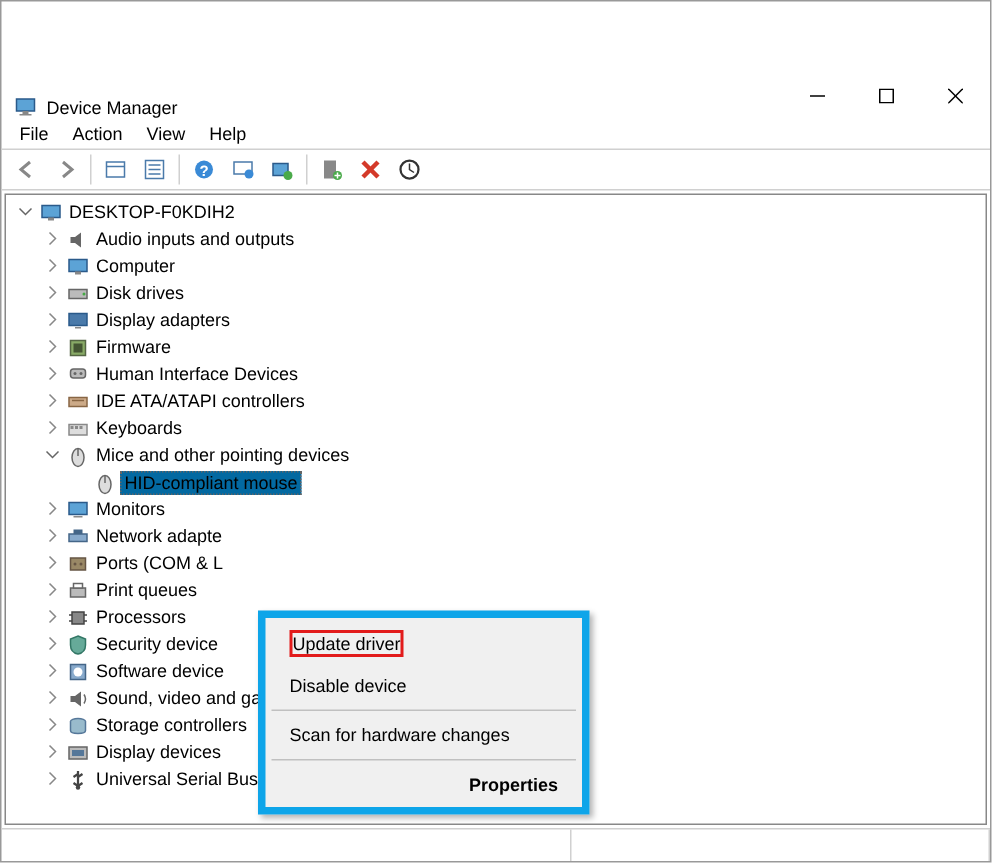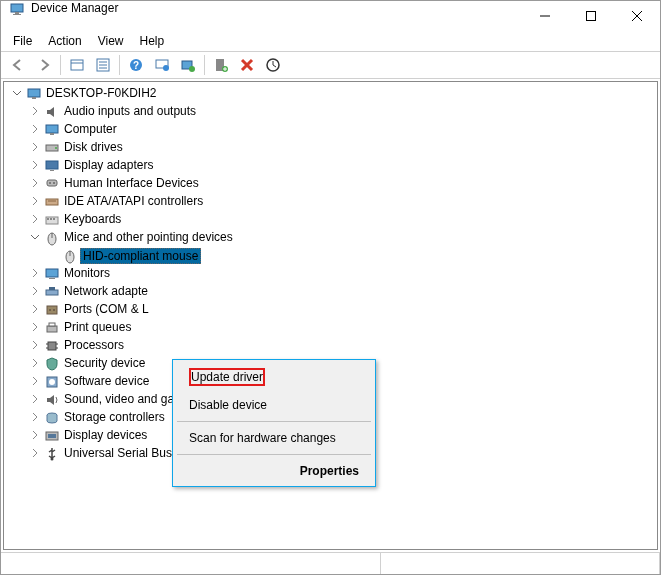--- a/index.html
+++ b/index.html
@@ -1,20 +1,20 @@
 <!DOCTYPE html>
 <html><head>
 <meta charset="utf-8">
 <style>
 * { box-sizing: border-box; margin: 0; padding: 0; font-family: 'Segoe UI', Tahoma, sans-serif; }
 body { background: #fff; width: 661px; height: 575px; overflow: hidden; font-size: 12px; }
 
 .window { width: 661px; height: 575px; border: 1px solid #999; display: flex; flex-direction: column; background: #fff; position: relative; }
 
-.titlebar { height: 30px; display: flex; align-items: flex-start; padding-left: 8px; }
+.titlebar { height: 30px; display: flex; align-items: flex-end; padding-left: 8px; margin-top: 48px; }
 .titlebar-icon { width: 16px; height: 16px; margin-right: 6px; }
 .titlebar-text { flex: 1; font-size: 12px; }
 .win-controls { display: flex; }
 .win-btn { width: 46px; height: 30px; display: flex; align-items: center; justify-content: center; }
 
 .menubar { height: 20px; display: flex; padding: 0 4px; align-items: center; }
 .menu-item { padding: 2px 8px; font-size: 12px; }
 
 .toolbar { height: 28px; border-top: 1px solid #d0d0d0; border-bottom: 1px solid #d0d0d0; display: flex; align-items: center; padding: 0 4px; gap: 0; }
 .tb-btn { width: 24px; height: 24px; display: flex; align-items: center; justify-content: center; margin: 0 1px; }
@@ -24,21 +24,21 @@
 
 .tree-row { display: flex; align-items: flex-start; height: 18px; padding: 0; white-space: nowrap; }
 .tree-row.selected .tree-label { background: #0369a1; border: 1px dotted #666; padding: 0 2px; }
 .tree-label { padding: 0 2px; font-size: 12px; }
 .expander { width: 14px; height: 14px; display: flex; align-items: center; justify-content: center; cursor: pointer; }
 .d0 { padding-left: 4px; }
 .d1 { padding-left: 22px; }
 .d2 { padding-left: 40px; }
 .tree-icon { width: 16px; height: 16px; margin: 0 2px; flex-shrink: 0; }
 
-.context-menu { position: absolute; left: 168px; top: 277px; width: 204px; background: #f0f0f0; border: 1px solid #0ea5e9; box-shadow: 2px 2px 4px rgba(0,0,0,0.3); padding: 2px; z-index: 100; }
+.context-menu { position: absolute; left: 168px; top: 277px; width: 221px; background: #f0f0f0; border: 5px solid #0ea5e9; box-shadow: 2px 2px 4px rgba(0,0,0,0.3); padding: 2px; z-index: 100; }
 .cm-item { padding: 6px 14px; font-size: 12px; }
 .cm-item.bold { font-weight: bold; text-align: right; }
 .cm-sep { height: 1px; background: #c0c0c0; margin: 3px 2px; }
 .highlight-box { border: 2px solid #e21b1b; display: inline-block; }
 
 .statusbar { height: 22px; border-top: 1px solid #d0d0d0; display: flex; }
 .status-section { border-right: 1px solid #d0d0d0; flex: 1; }
 .status-section:first-child { flex: 0 0 380px; }
 </style>
 </head>
@@ -212,20 +212,32 @@
             </svg></span>
           <span class="tree-label">Display adapters</span>
         </div>
         <div class="tree-row d1">
           <span class="expander">
             <svg width="10" height="10">
               <path d="M3 1 L7 5 L3 9" fill="none" stroke="#888"></path>
             </svg>
           </span>
           <span class="tree-icon"><svg viewBox="0 0 16 16">
+              <rect x="3" y="3" width="10" height="10" fill="#8a6" stroke="#564"></rect>
+              <rect x="5" y="5" width="6" height="6" fill="#453"></rect>
+            </svg></span>
+          <span class="tree-label">Firmware</span>
+        </div>
+        <div class="tree-row d1">
+          <span class="expander">
+            <svg width="10" height="10">
+              <path d="M3 1 L7 5 L3 9" fill="none" stroke="#888"></path>
+            </svg>
+          </span>
+          <span class="tree-icon"><svg viewBox="0 0 16 16">
               <rect x="3" y="4" width="10" height="6" rx="2" fill="#bbb" stroke="#666"></rect>
               <circle cx="6" cy="7" r="1" fill="#666"></circle>
               <circle cx="10" cy="7" r="1" fill="#666"></circle>
             </svg></span>
           <span class="tree-label">Human Interface Devices</span>
         </div>
         <div class="tree-row d1">
           <span class="expander">
             <svg width="10" height="10">
               <path d="M3 1 L7 5 L3 9" fill="none" stroke="#888"></path>

